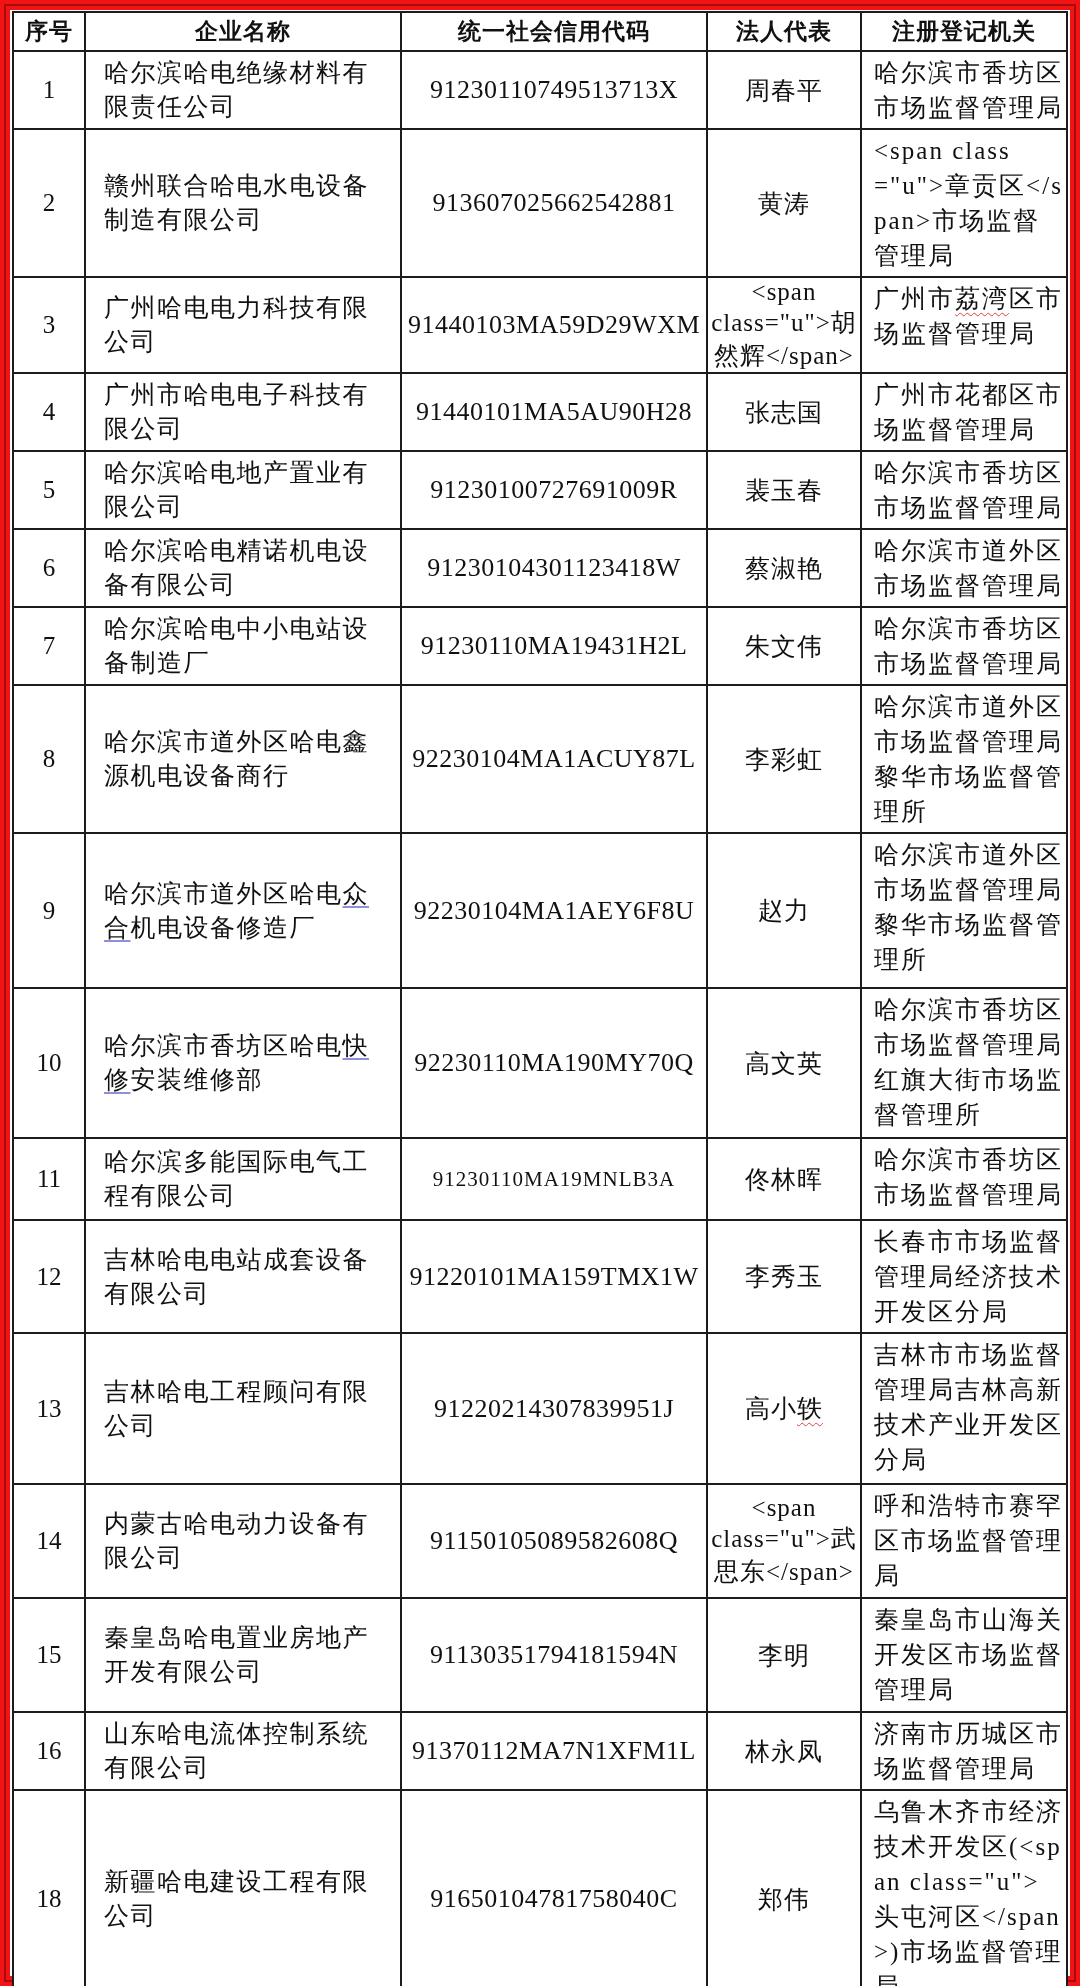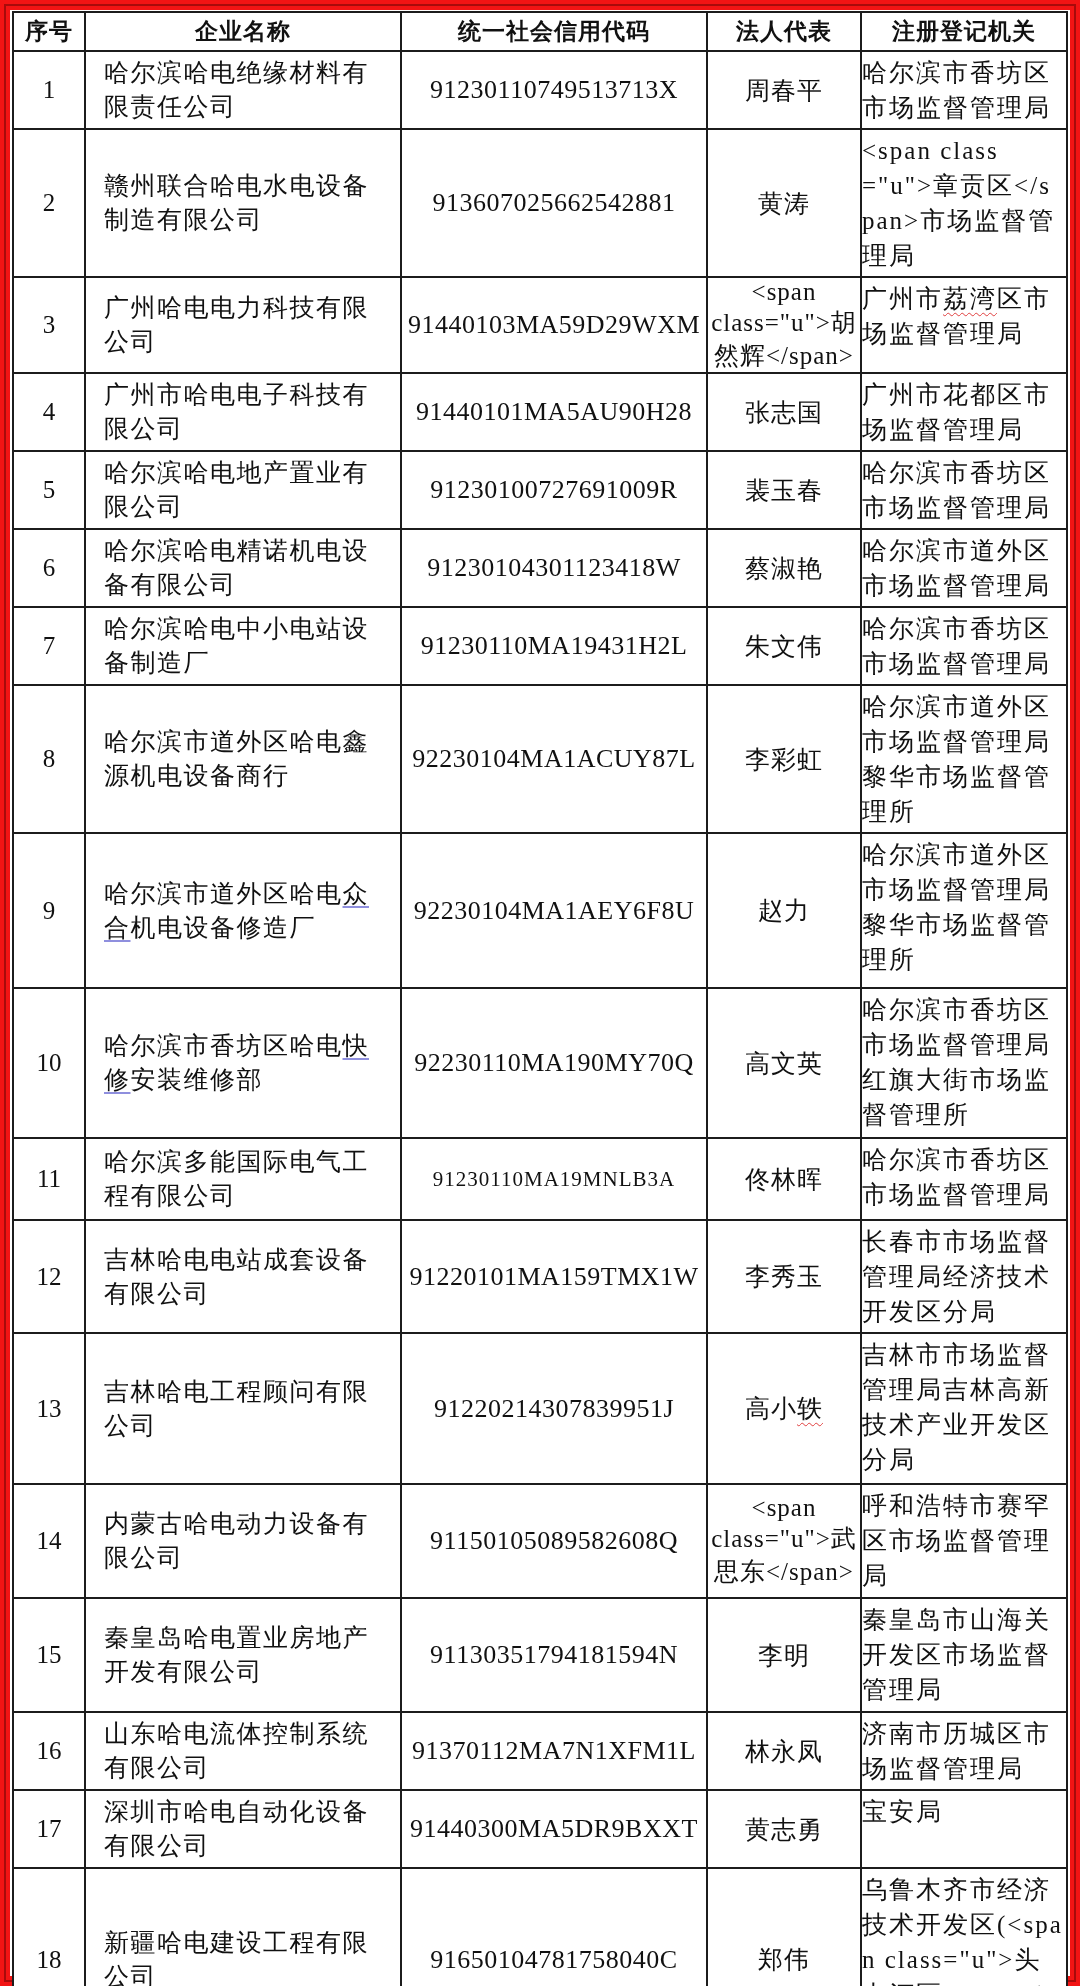--- a/index.html
+++ b/index.html
@@ -70,21 +70,21 @@
     margin-top:24px;
   }
   td.cell-code.small{font-size:21px;letter-spacing:1px;}
   td.cell-rep{
     text-align:center;vertical-align:middle;
     font-size:25px;letter-spacing:1px;
   }
   td.cell-auth{
     text-align:left;vertical-align:top;
     font-size:25px;line-height:35px;letter-spacing:2px;
-    padding:3px 2px 3px 0;
+    padding:3px 2px 3px 12px;
     word-break:break-all;
   }
   .u{
     text-decoration:underline;
     text-decoration-color:var(--u-blue);
     text-decoration-thickness:2px;
     text-underline-offset:4px;
   }
   .w{
     text-decoration:underline wavy var(--w-red) 1px;
@@ -221,27 +221,20 @@
               <td class="cell-rep">李明</td>
               <td class="cell-auth">秦皇岛市山海关开发区市场监督管理局</td>
             </tr>
             <tr style="height: 75px;">
               <td class="cell-no">16</td>
               <td class="cell-name">山东哈电流体控制系统有限公司</td>
               <td class="cell-code">91370112MA7N1XFM1L</td>
               <td class="cell-rep">林永凤</td>
               <td class="cell-auth">济南市历城区市场监督管理局</td>
             </tr>
-            <tr style="height: 75px;">
-              <td class="cell-no">17</td>
-              <td class="cell-name">深圳市哈电自动化设备有限公司</td>
-              <td class="cell-code">91440300MA5DR9BXXT</td>
-              <td class="cell-rep">黄志勇</td>
-              <td class="cell-auth">宝安局</td>
-            </tr>
             <tr style="height: 153px;">
               <td class="cell-no">18</td>
               <td class="cell-name">新疆哈电建设工程有限公司</td>
               <td class="cell-code">91650104781758040C</td>
               <td class="cell-rep">郑伟</td>
               <td class="cell-auth">乌鲁木齐市经济技术开发区(&lt;span class="u"&gt;头屯河区&lt;/span&gt;)市场监督管理局</td>
             </tr>
           </tbody>
       </table>
 

